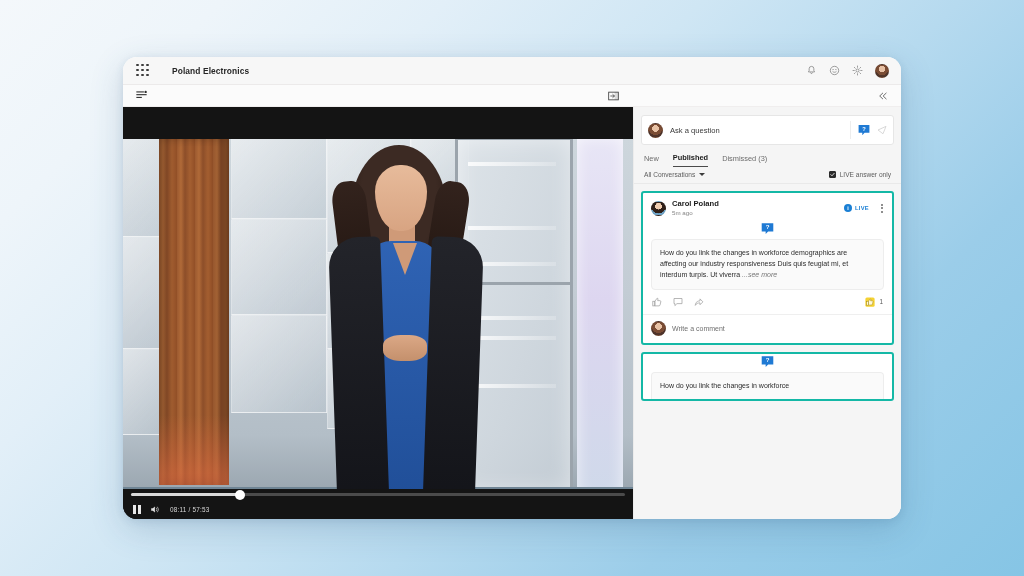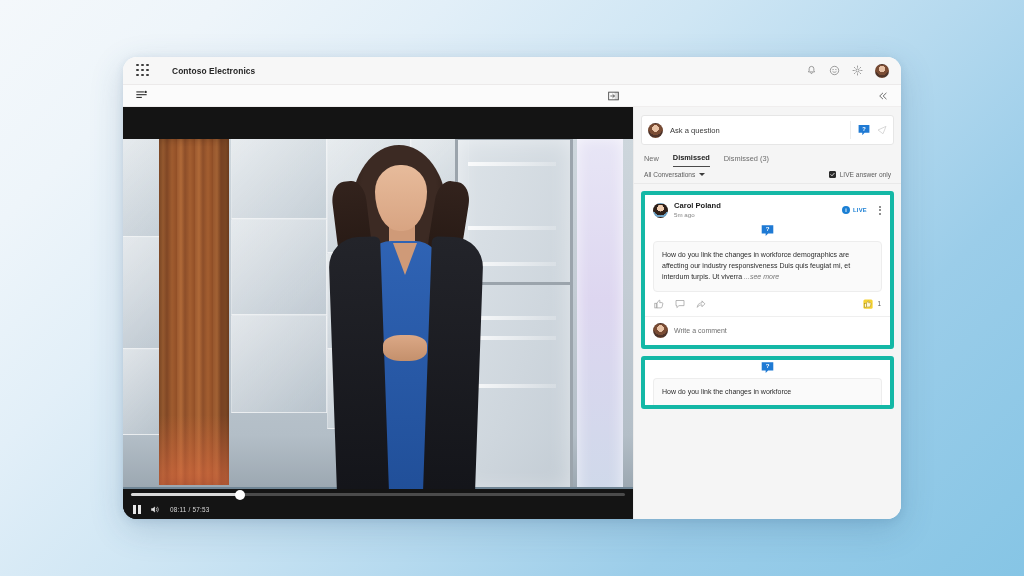--- a/index.html
+++ b/index.html
@@ -206,21 +206,21 @@
   .filt-txt { font-size: 6.6px; color: #5d5d5d; }
   .caret { width: 0; height: 0; border-left: 3px solid transparent; border-right: 3px solid transparent;
     border-top: 3.4px solid #3c3c3c; }
   .filt-right { margin-left: auto; display: flex; align-items: center; gap: 4px; cursor: pointer; }
   .cbx { width: 7px; height: 7px; border: 1px solid #2b2b2b; background: #2b2b2b; border-radius: 1px;
     display: flex; align-items: center; justify-content: center; }
   .cbx svg { width: 5px; height: 5px; }
 
   .feed { flex: 1 1 auto; overflow: hidden; padding: 7px 7px 0 7px; }
 
-  .post { background: #fff; border: 4px solid #14b8a6; border-radius: 3px; margin-bottom: 7px; }
+  .post { background: #fff; border: 2px solid #14b8a6; border-radius: 3px; margin-bottom: 7px; }
   .post-head { display: flex; align-items: center; gap: 6px; padding: 7px 8px 4px 8px; }
   .pname { font-size: 7.6px; font-weight: 700; color: #1b1b1b; line-height: 1.15; }
   .ptime { font-size: 6.2px; color: #858585; line-height: 1.3; }
   .live-wrap { margin-left: auto; display: flex; align-items: center; gap: 3px; }
   .live-dot { width: 8px; height: 8px; border-radius: 50%; background: #1a7fd4;
     color:#fff; font-size: 5.4px; display:flex; align-items:center; justify-content:center; font-weight:700; }
   .live-lbl { font-size: 5.8px; color: #1a7fd4; font-weight: 700; letter-spacing: .3px; }
   .kebab { display: flex; flex-direction: column; gap: 1.6px; margin-left: 5px; cursor: pointer; padding: 2px 1px; }
   .kebab i { width: 2px; height: 2px; border-radius: 50%; background: #6a6a6a; }
 
@@ -255,21 +255,21 @@
       <i></i>
         <i></i>
         <i></i>
         <i></i>
         <i></i>
         <i></i>
         <i></i>
         <i></i>
         <i></i>
     </div>
-    <div class="brand">Contoso Electronics</div>
+    <div class="brand">Poland Electronics</div>
 
 
     <div class="topright">
       <svg class="ticon" viewBox="0 0 20 20">
         <path d="M10 2.5a4.3 4.3 0 0 0-4.3 4.3v3.4L4.4 12.6h11.2l-1.3-2.4V6.8A4.3 4.3 0 0 0 10 2.5z" fill="none" stroke="#4a4a4a" stroke-width="1.3" stroke-linejoin="round"></path>
         <path d="M8.3 14.3a1.8 1.8 0 0 0 3.4 0" fill="none" stroke="#4a4a4a" stroke-width="1.3" stroke-linecap="round"></path>
       </svg>
       <svg class="ticon" viewBox="0 0 20 20">
         <circle cx="10" cy="10" r="7.6" fill="none" stroke="#4a4a4a" stroke-width="1.3"></circle>
         <circle cx="7.4" cy="8.2" r="1" fill="#4a4a4a"></circle>
@@ -383,21 +383,21 @@
             <text x="11" y="10.6" font-size="9" font-weight="bold" fill="#ffffff" text-anchor="middle" font-family="Liberation Sans, sans-serif">?</text>
           </svg>
           <svg class="sendicon" viewBox="0 0 16 16">
             <path d="M1.6 8 14.4 2.2 9.6 14z" fill="none" stroke="#7a7a7a" stroke-width="1.3" stroke-linejoin="round"></path>
           </svg>
         </div>
       </div>
 
       <div class="tabs">
         <div class="tab">New</div>
-        <div class="tab active">Dismissed</div>
+        <div class="tab active">Published</div>
         <div class="tab">Dismissed (3)</div>
       </div>
 
       <div class="filters">
         <div class="filt-left">
           <div class="filt-txt">All Conversations</div>
           <div class="caret"></div>
         </div>
         <div class="filt-right">
           <div class="cbx">

